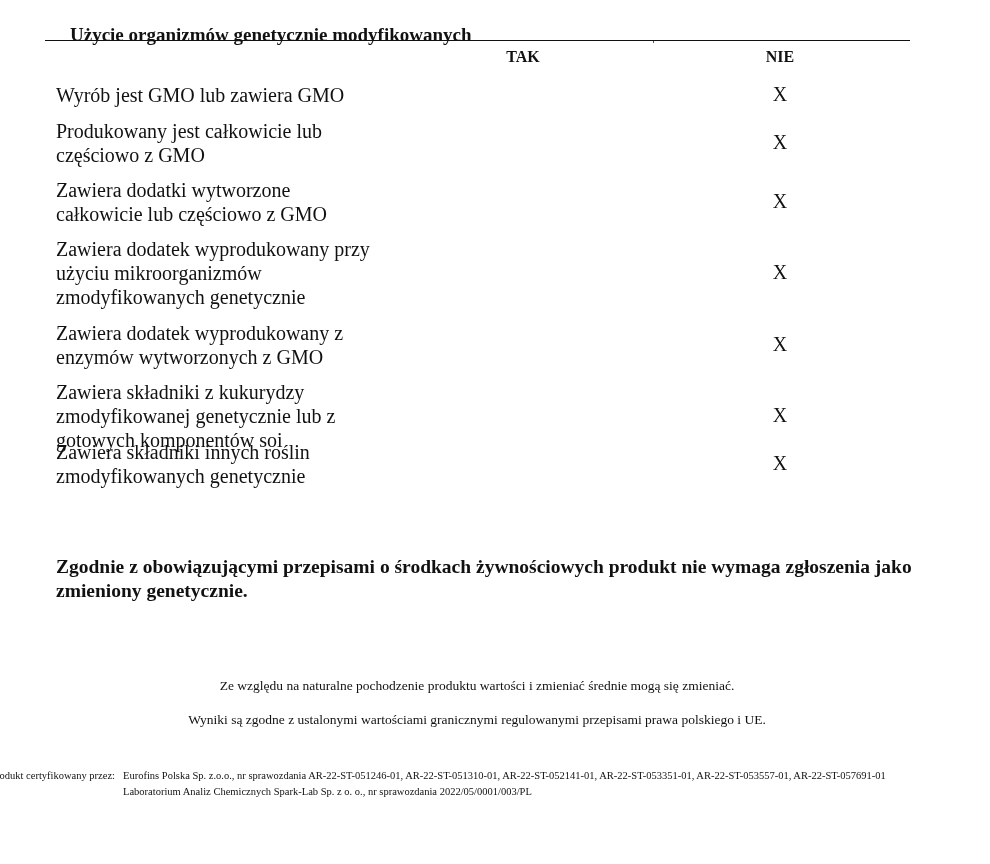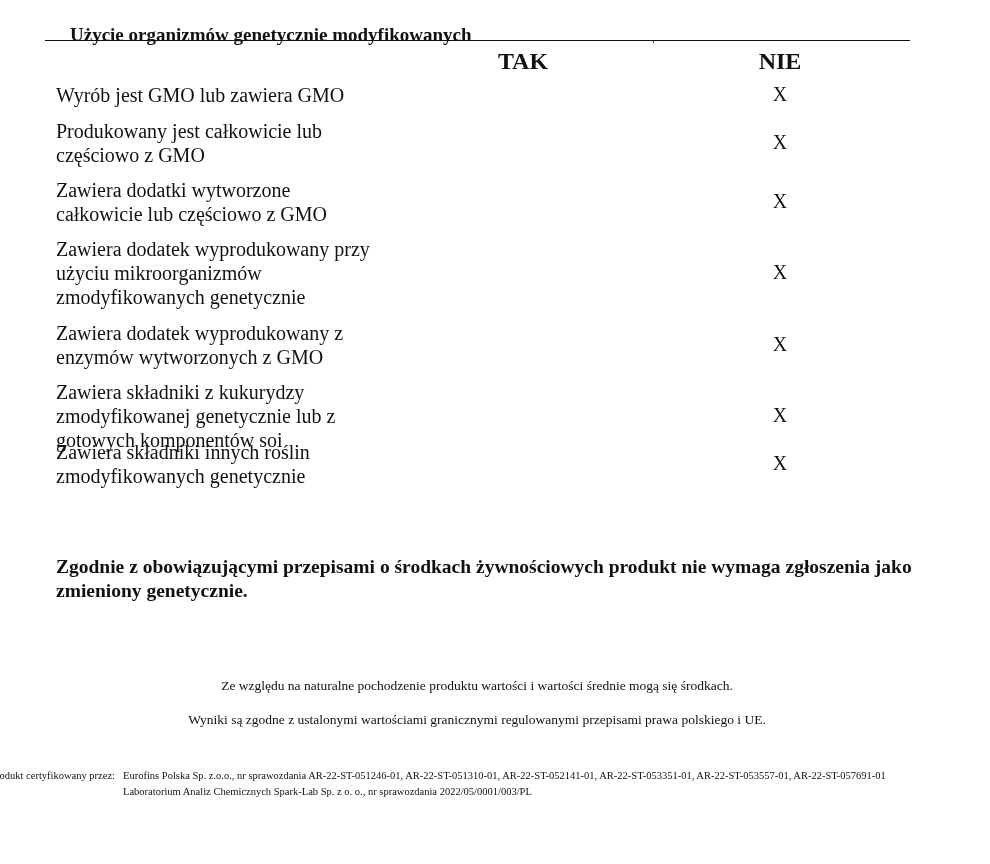--- a/index.html
+++ b/index.html
@@ -35,21 +35,21 @@
       position: absolute;
       left: 653px;
       top: 41px;
       width: 1px;
       height: 2px;
       background: #555;
     }
     .col-head {
       position: absolute;
       top: 48px;
-      font-size: 24px;
+      font-size: 16px;
       font-weight: bold;
       text-align: center;
       width: 100px;
     }
     .col-head.tak { left: 473px; }
     .col-head.nie { left: 730px; }
 
     .gmo-table {
       position: absolute;
       left: 56px;
@@ -167,20 +167,20 @@
   <div class="gmo-row" style="top:440px;height:50px;">
     <div class="row-label">Zawiera składniki innych roślin
 zmodyfikowanych genetycznie</div>
     <div class="row-mark tak-mark" style="top:12px;"></div>
     <div class="row-mark" style="top:12px;">X</div>
   </div>
 </div>
 
 <p class="statement">Zgodnie z obowiązującymi przepisami o środkach żywnościowych produkt nie wymaga zgłoszenia jako zmieniony genetycznie.</p>
 
-<p class="note n1">Ze względu na naturalne pochodzenie produktu wartości i wartości średnie mogą się środkach.</p>
+<p class="note n1">Ze względu na naturalne pochodzenie produktu wartości i zmieniać średnie mogą się zmieniać.</p>
 <p class="note n2">Wyniki są zgodne z ustalonymi wartościami granicznymi regulowanymi przepisami prawa polskiego i UE.</p>
 
 <div class="cert-label">Produkt certyfikowany przez:</div>
 <div class="cert-lines">
   <div>Eurofins Polska Sp. z.o.o., nr sprawozdania AR-22-ST-051246-01, AR-22-ST-051310-01, AR-22-ST-052141-01, AR-22-ST-053351-01, AR-22-ST-053557-01, AR-22-ST-057691-01</div>
   <div>Laboratorium Analiz Chemicznych Spark-Lab Sp. z o. o., nr sprawozdania 2022/05/0001/003/PL</div>
 </div>
 
 </body></html>

